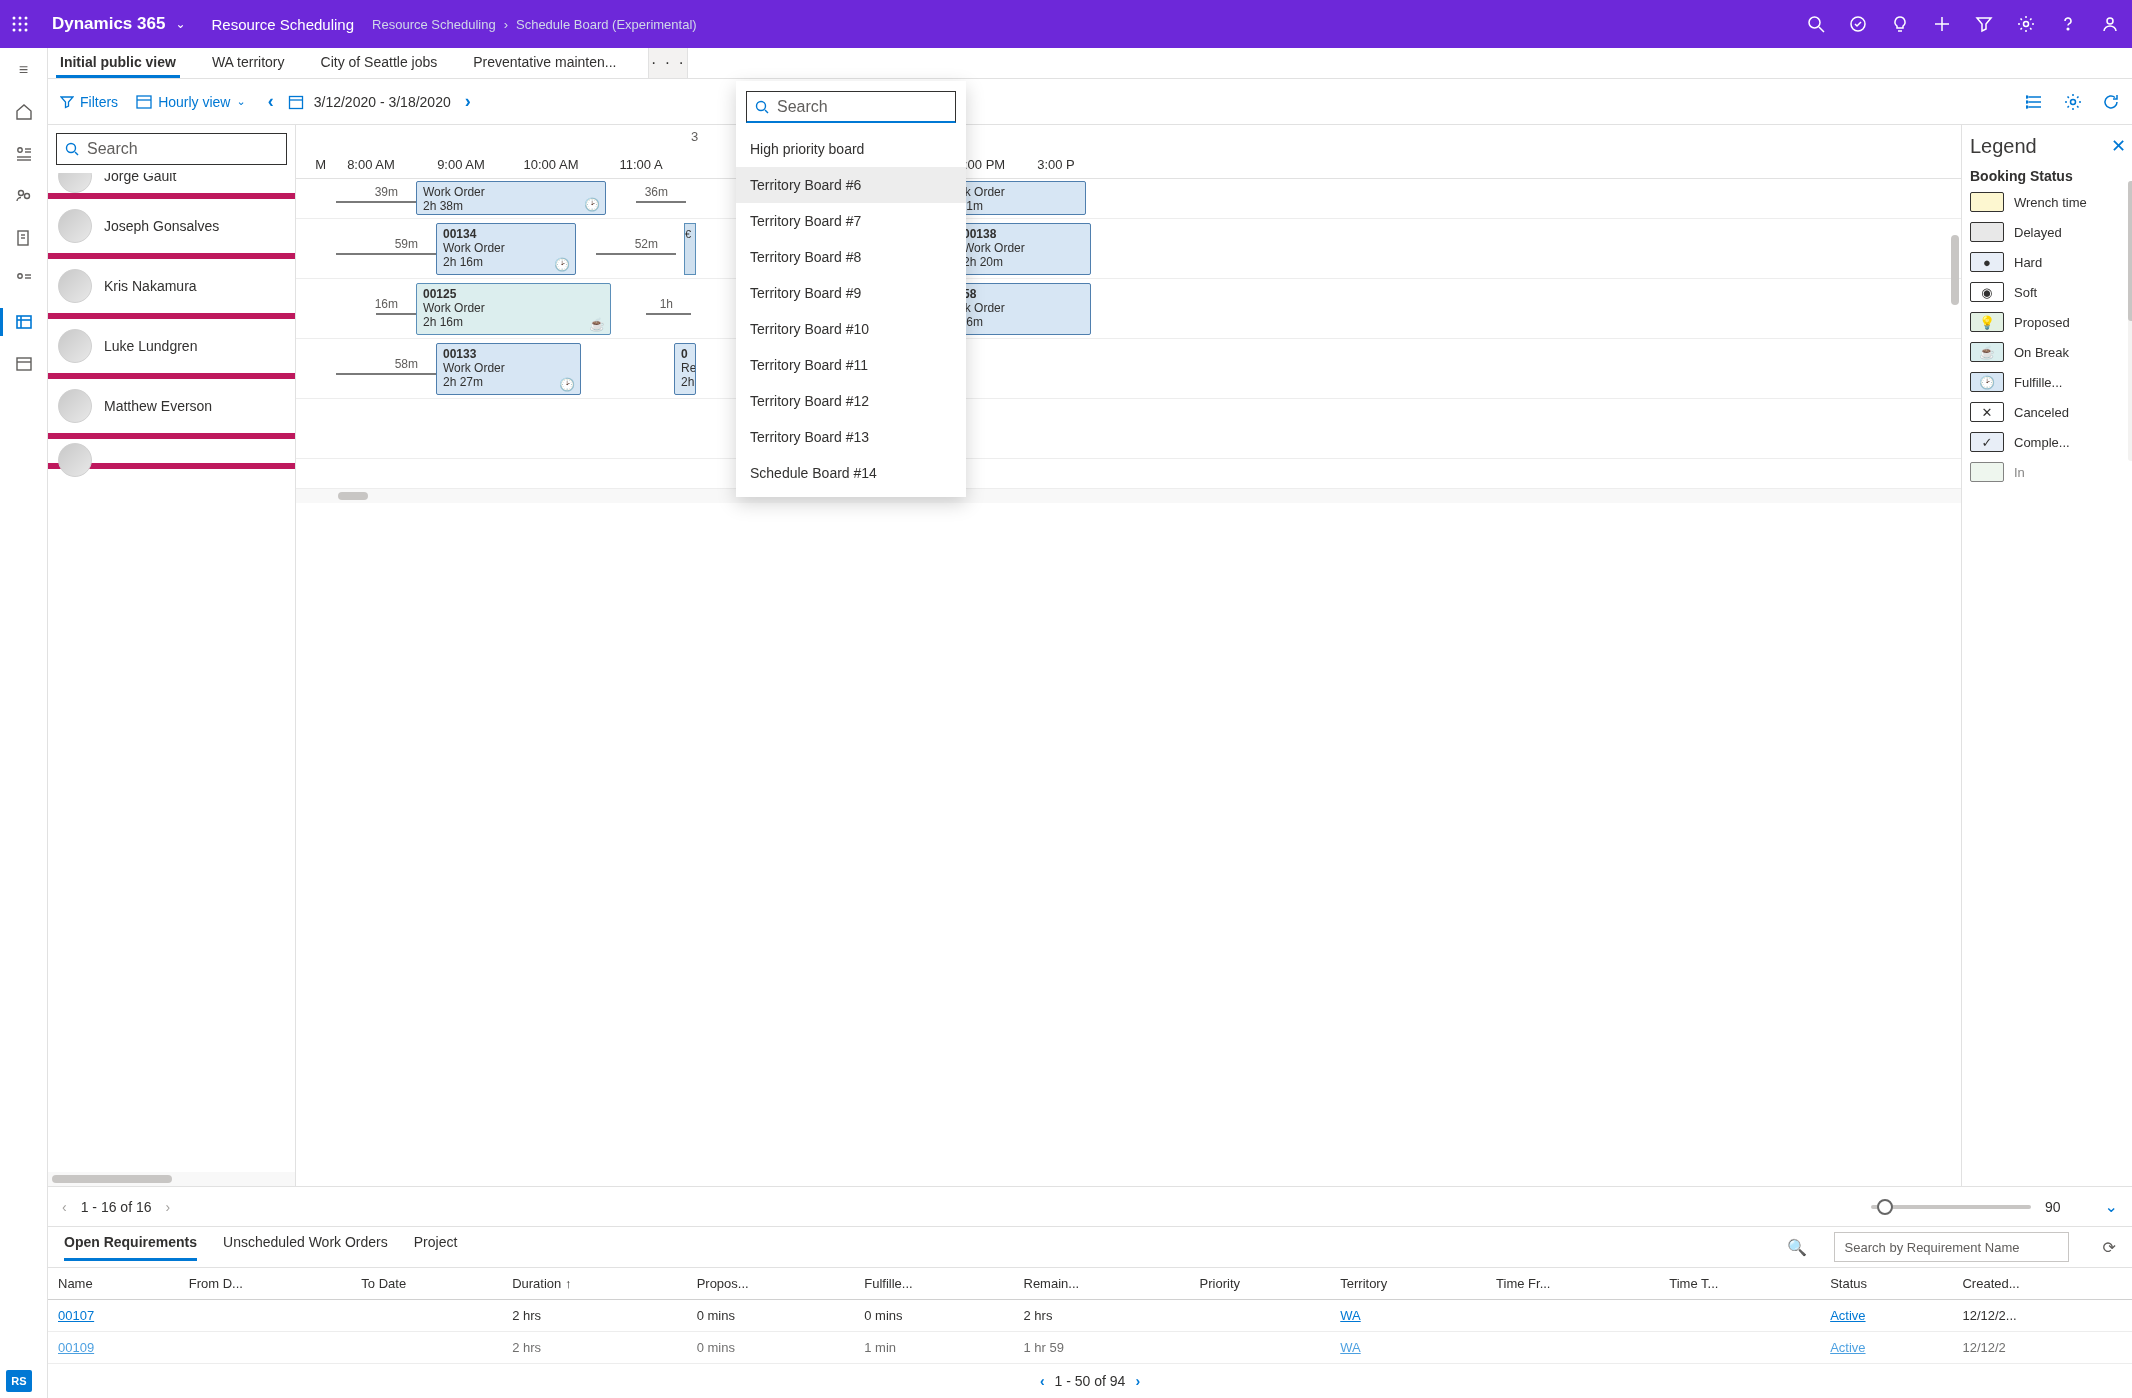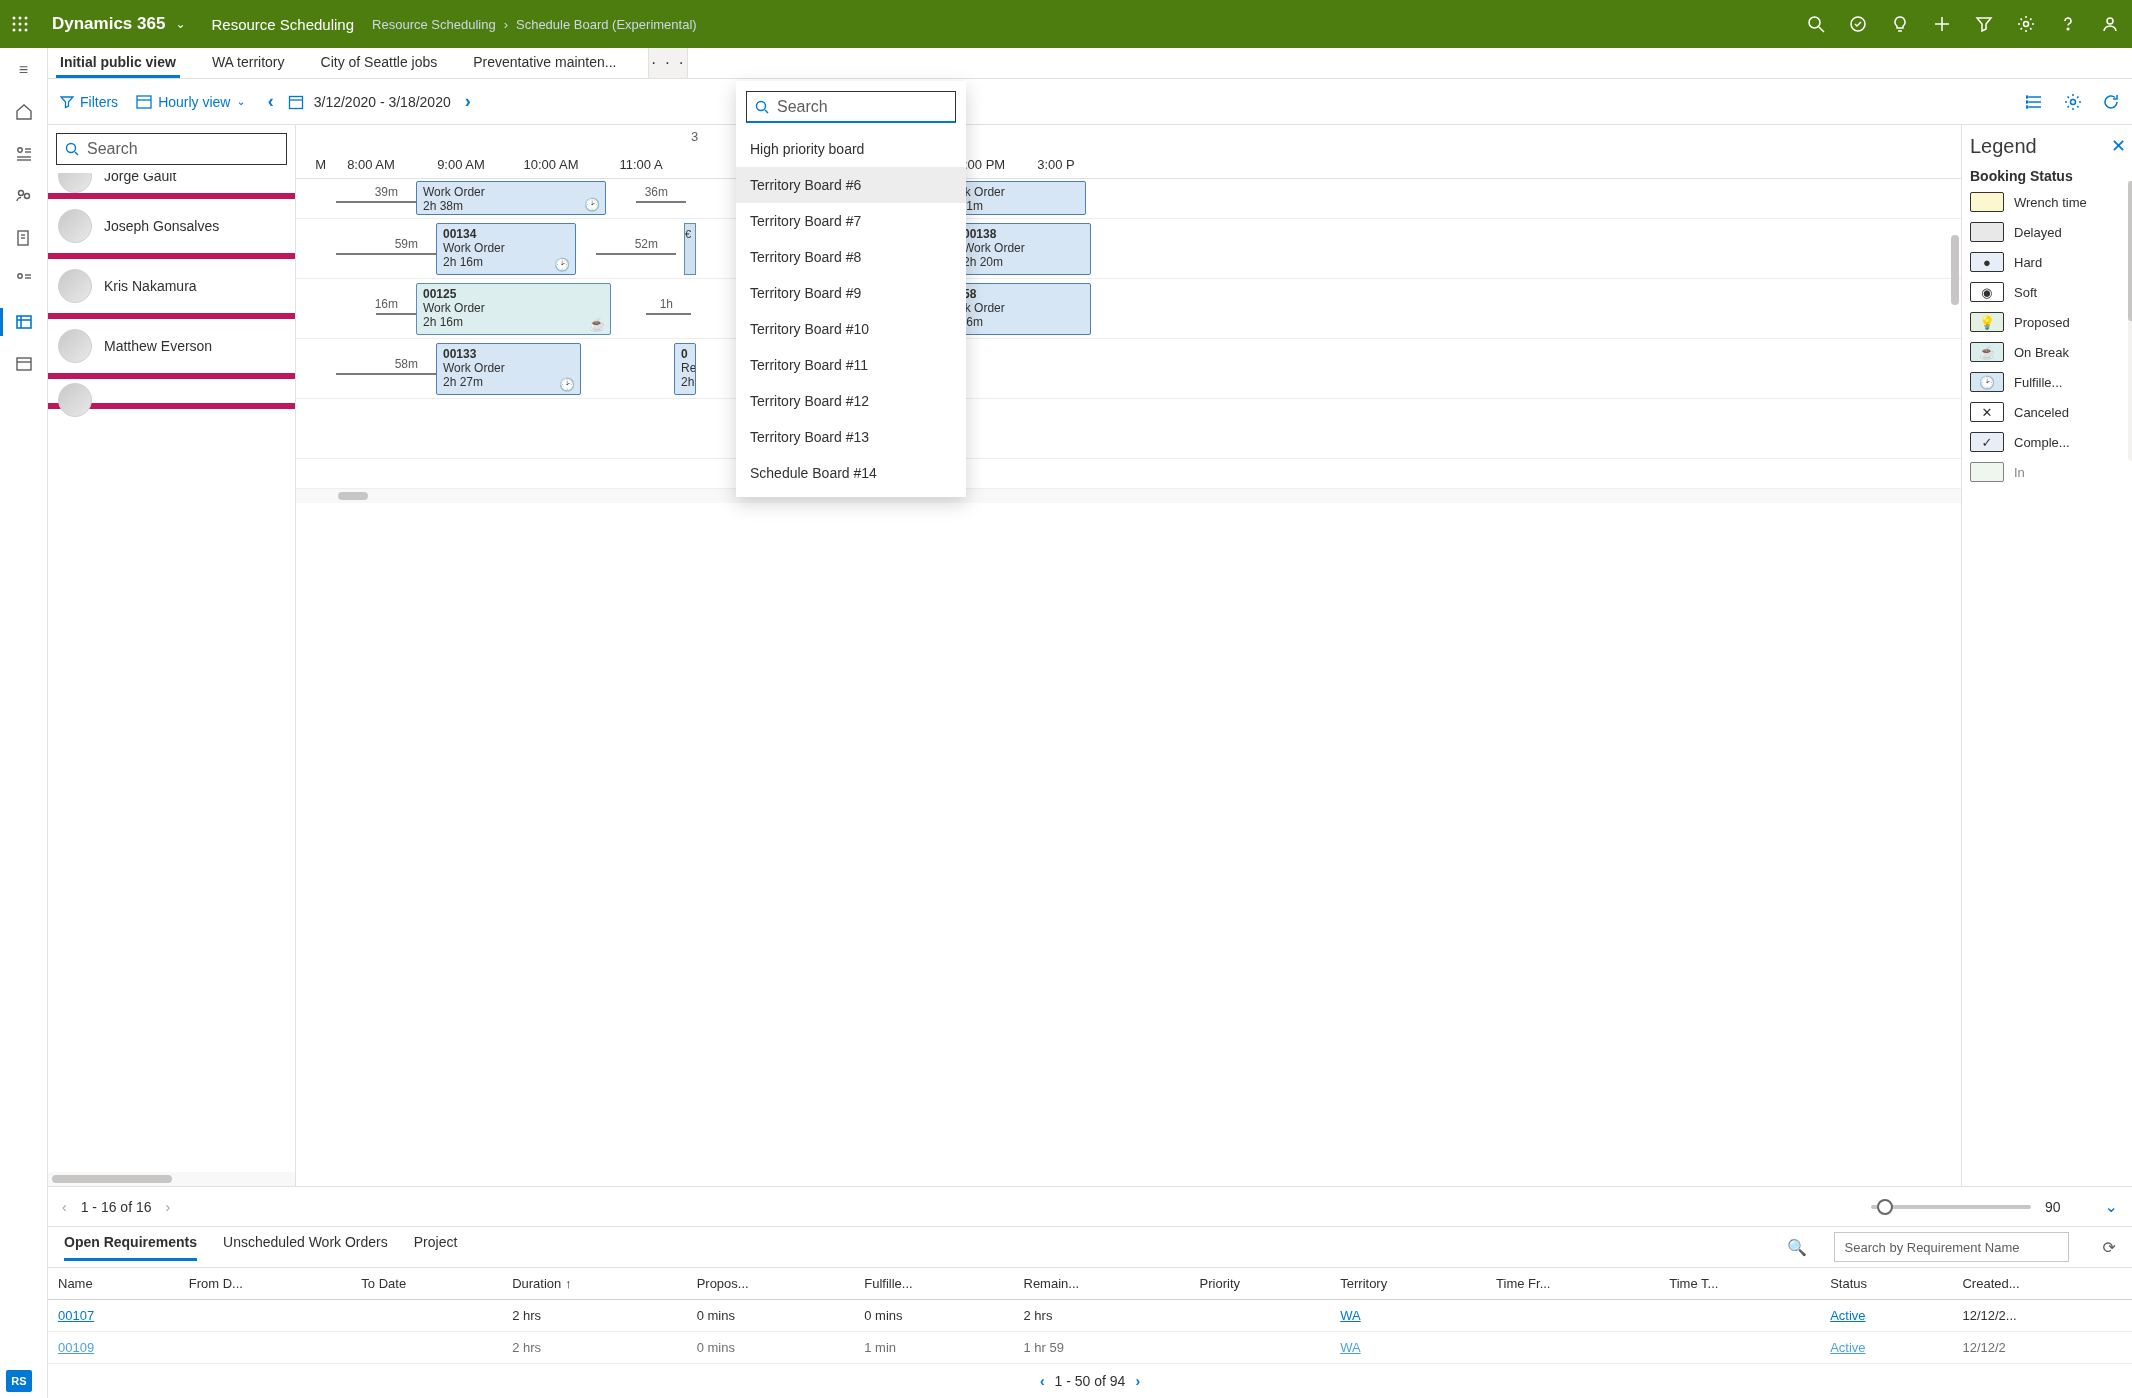--- a/index.html
+++ b/index.html
@@ -1,19 +1,19 @@
 <!DOCTYPE html>
 <html><head>
 <meta charset="utf-8">
 <style>
 * { box-sizing: border-box; margin: 0; padding: 0; font-family: "Segoe UI", sans-serif; }
 body { background:#fff; color:#323130; overflow:hidden; }
 
 
-.topbar { height:48px; background:#4d7c0f; color:#fff; display:flex; align-items:center; padding:0 12px; }
+.topbar { height:48px; background:#6d28d9; color:#fff; display:flex; align-items:center; padding:0 12px; }
 .topbar .waffle { width:32px; text-align:center; font-size:18px; }
 .topbar .brand { font-weight:600; font-size:17px; margin-left:8px; }
 .topbar .chev { margin:0 10px; font-size:12px; }
 .topbar .area { font-size:15px; margin-left:16px; }
 .topbar .crumbs { margin-left:18px; font-size:13px; display:flex; align-items:center; gap:8px; color:#d0d7e8; }
 .topbar .right { margin-left:auto; display:flex; gap:22px; align-items:center; }
 .topbar .ico { width:20px; height:20px; display:flex; align-items:center; justify-content:center; font-size:18px; }
 
 .shell { display:flex; height:calc(100vh - 48px); }
 .leftnav { width:48px; border-right:1px solid #e1e1e1; display:flex; flex-direction:column; align-items:center; padding-top:10px; gap:18px; }
@@ -340,20 +340,24 @@
               <div class="avatar"></div>
               <div class="resname">Jorge Gault</div>
             </div>
           <div class="resrow">
               <div class="avatar"></div>
               <div class="resname">Joseph Gonsalves</div>
             </div>
           <div class="resrow">
               <div class="avatar"></div>
               <div class="resname">Kris Nakamura</div>
+            </div>
+          <div class="resrow">
+              <div class="avatar"></div>
+              <div class="resname">Luke Lundgren</div>
             </div>
           <div class="resrow">
               <div class="avatar"></div>
               <div class="resname">Matthew Everson</div>
             </div>
           <div class="resrow" style="height:30px;">
               <div class="avatar" style="margin-top:18px;"></div>
             </div>
         </div>
         <div class="hscroll">

